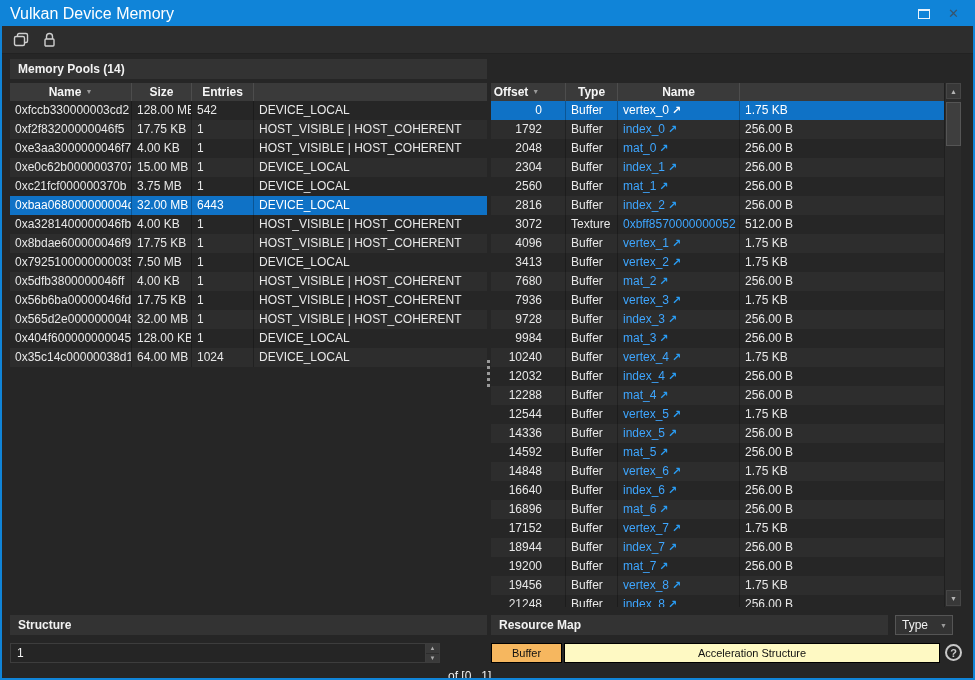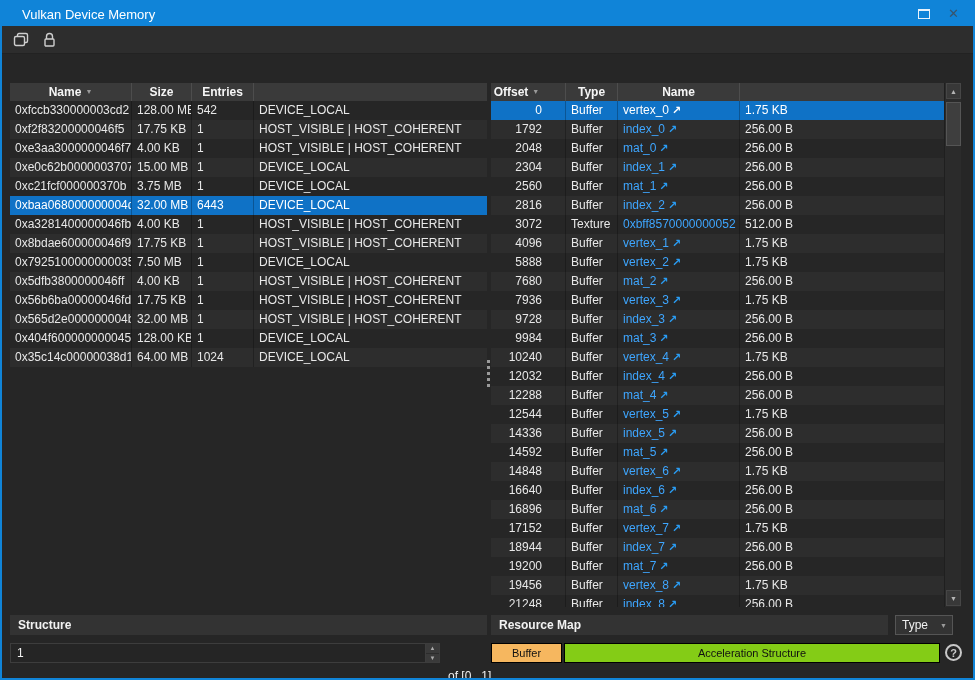--- a/index.html
+++ b/index.html
@@ -10,21 +10,21 @@
     position:relative; width:975px; height:680px;
     background:#262626; border:2px solid #1084d8; overflow:hidden;
     color:#e8e8e8; font-size:12px;
   }
 
   
   .titlebar {
     position:absolute; left:0; top:0; right:0; height:24px;
     background:#1084d8; display:flex; align-items:center;
   }
-  .titlebar .title { margin-left:20px; color:#ffffff; font-size:13px; }
+  .titlebar .title { margin-left:8px; color:#ffffff; font-size:16px; }
   .win-btns { margin-left:auto; display:flex; align-items:center; gap:18px; margin-right:14px; }
   .restore-glyph { width:12px; height:10px; border:1px solid #e8f2fb; border-top:2px solid #e8f2fb; display:block; }
   .close-glyph { color:#39546b; font-size:13px; font-weight:bold; line-height:10px; }
 
   
   .toolbar {
     position:absolute; left:0; top:24px; right:0; height:28px;
     background:#2d2d2d; display:flex; align-items:center; gap:6px; padding-left:8px;
     border-bottom:1px solid #222;
   }
@@ -121,21 +121,21 @@
   }
   .type-combo .lbl { padding-left:6px; color:#f0f0f0; flex:1; }
   .type-combo .chev { font-size:7px; color:#9a9a9a; padding-right:5px; }
 
   .map-bar { position:absolute; left:489px; top:641px; width:449px; height:20px; display:flex; gap:2px; }
   .seg {
     border:1px solid #000; color:#111; display:flex; align-items:center; justify-content:center;
     font-size:11px; white-space:nowrap; overflow:hidden;
   }
   .seg-buffer { width:71px; background:#f6b75f; }
-  .seg-accel  { flex:1; background:#84cc16; }
+  .seg-accel  { flex:1; background:#fef9c3; }
 
   .help-btn {
     position:absolute; left:943px; top:642px; width:17px; height:17px;
     border:2px solid #c9c9c9; border-radius:50%; color:#c9c9c9;
     font-size:11px; font-weight:bold; display:flex; align-items:center; justify-content:center;
   }
 </style>
 </head>
 <body>
 
@@ -163,20 +163,21 @@
     <span class="tool-btn">
       <span>
         <svg width="15" height="16" viewBox="0 0 15 16">
           <path d="M4.5 7 V4.5 a3 3 0 0 1 6 0 V7" fill="none" stroke="#cfcfcf" stroke-width="1.4"></path>
           <rect x="3" y="7" width="9" height="7" rx="1" fill="none" stroke="#cfcfcf" stroke-width="1.4"></rect>
         </svg>
       </span>
     </span>
   </div>
 
+  <div class="caption cap-pools">Memory Pools (14)</div>
 
   <div class="table tbl-pools">
     <div class="hrow">
       <span class="hcell p-name">
         <span>Name</span>
         <span class="sort-ind">▼</span>
       </span>
       <span class="hcell p-size">
           <span>Size</span>
         </span>
@@ -367,21 +368,21 @@
           </div>
 
           <div class="trow alt">
             <span class="cell r-offset">4096</span>
             <span class="cell r-type">Buffer</span>
             <span class="cell r-name"><span class="res-link">vertex_1</span><span class="goto">↗</span></span>
             <span class="cell r-size">1.75 KB</span>
           </div>
 
           <div class="trow">
-            <span class="cell r-offset">5888</span>
+            <span class="cell r-offset">3413</span>
             <span class="cell r-type">Buffer</span>
             <span class="cell r-name"><span class="res-link">vertex_2</span><span class="goto">↗</span></span>
             <span class="cell r-size">1.75 KB</span>
           </div>
 
           <div class="trow alt">
             <span class="cell r-offset">7680</span>
             <span class="cell r-type">Buffer</span>
             <span class="cell r-name"><span class="res-link">mat_2</span><span class="goto">↗</span></span>
             <span class="cell r-size">256.00 B</span>

